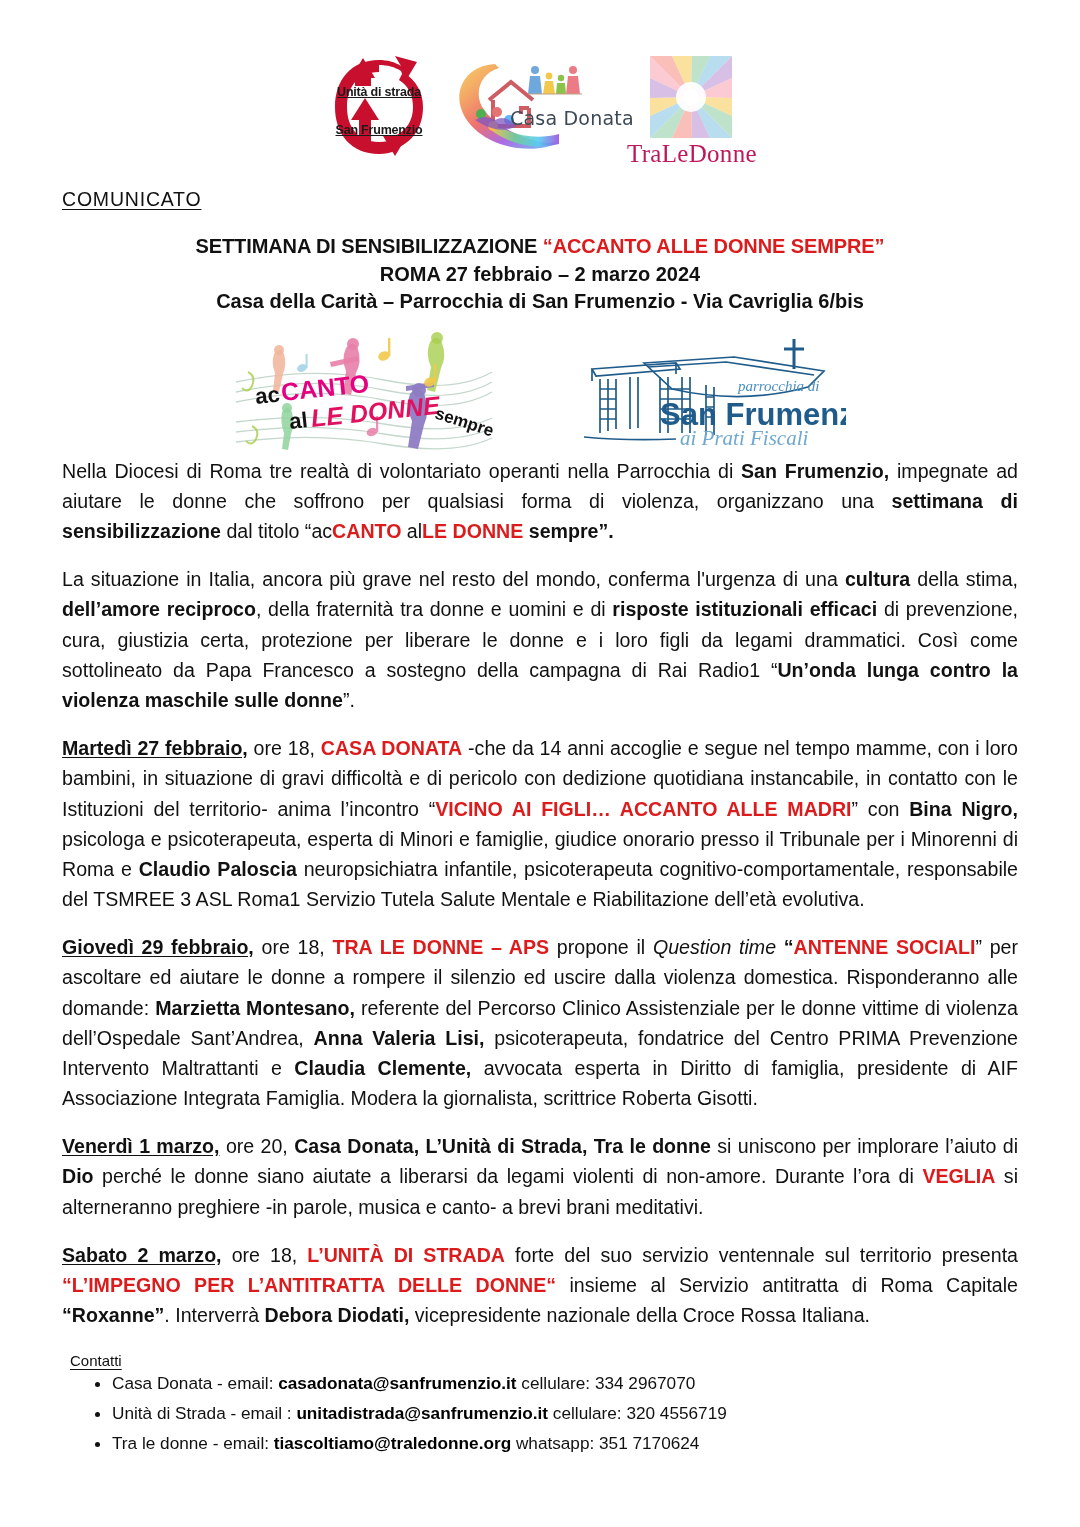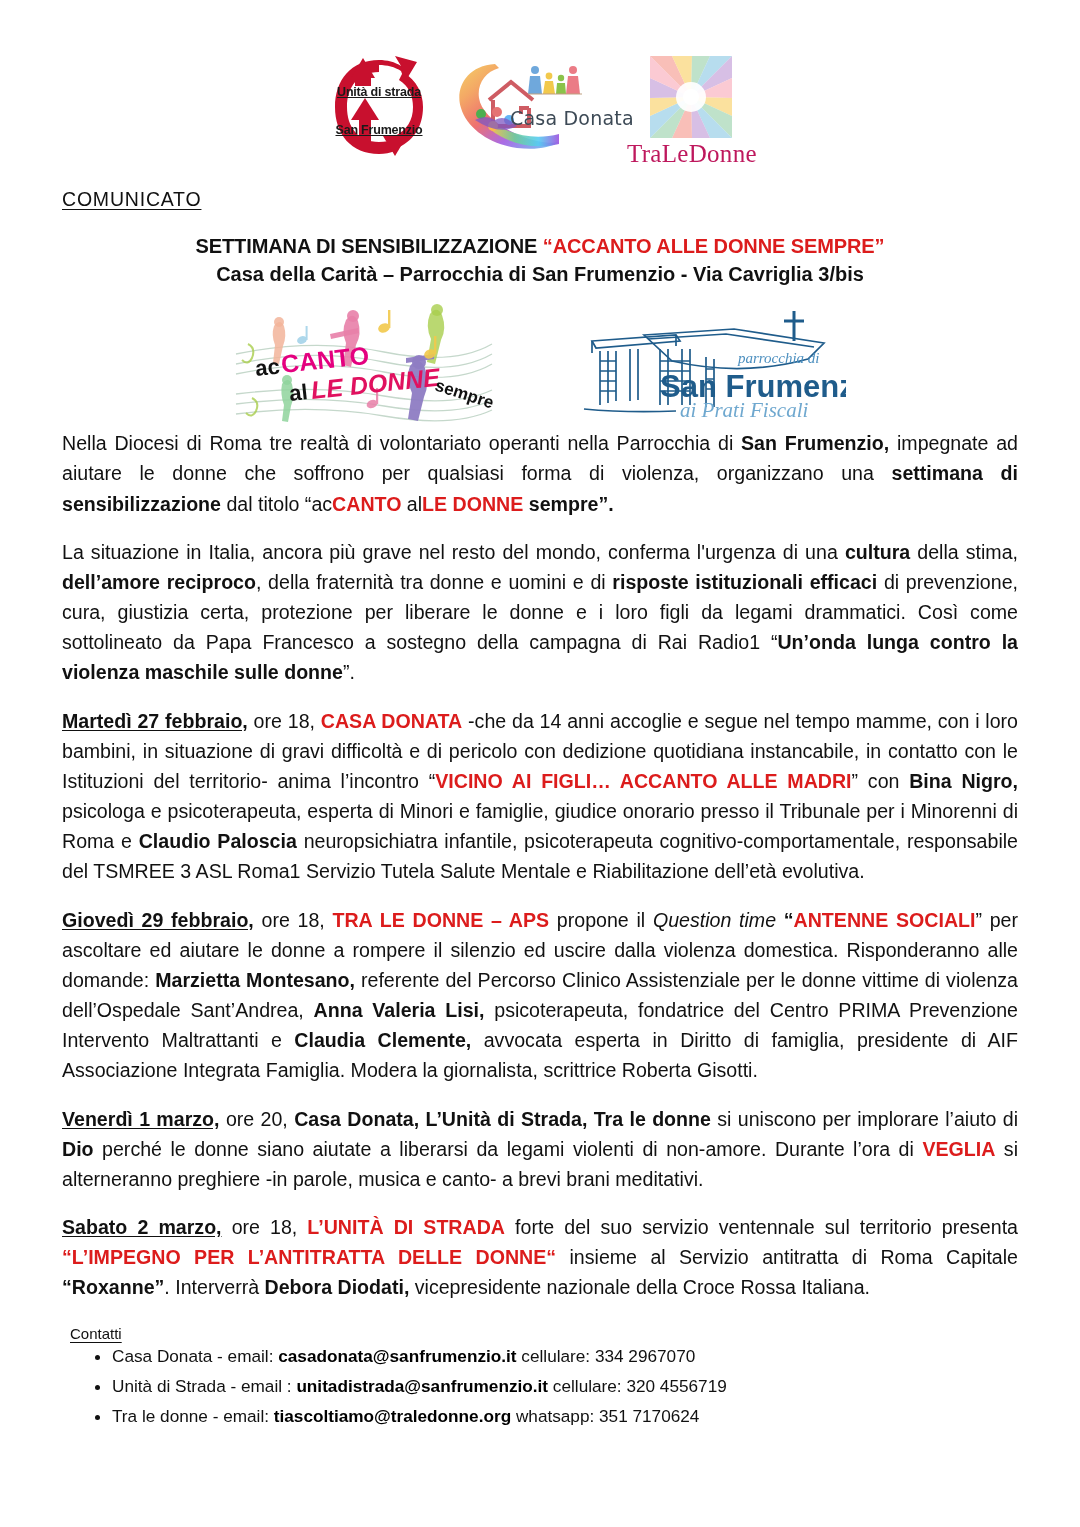--- a/index.html
+++ b/index.html
@@ -244,21 +244,22 @@
         </g>
       </svg>
       <div class="tld-name">TraLeDonne</div>
     </div>
   </div>
 
   <div class="comunicato">COMUNICATO</div>
 
   <div class="titleblock">
     <div class="l1"><span>SETTIMANA DI SENSIBILIZZAZIONE </span><span class="red">“ACCANTO ALLE DONNE SEMPRE”</span></div>
-    <div class="l3">Casa della Carità – Parrocchia di San Frumenzio - Via Cavriglia 3/bis</div>
+    <div class="l2">ROMA 27 febbraio – 2 marzo 2024</div>
+    <div class="l3">Casa della Carità – Parrocchia di San Frumenzio - Via Cavriglia 6/bis</div>
   </div>
 
   <div class="logo-band2">
 
     <div class="accanto-logo">
       <svg width="260" height="128" viewBox="0 0 260 128" aria-hidden="true">
 
         <g stroke="#BFD4C6" stroke-width="1.3" fill="none" opacity=".9">
           <path d="M2 56 Q80 40 150 54 T258 46"></path>
           <path d="M2 66 Q80 50 150 64 T258 56"></path>

